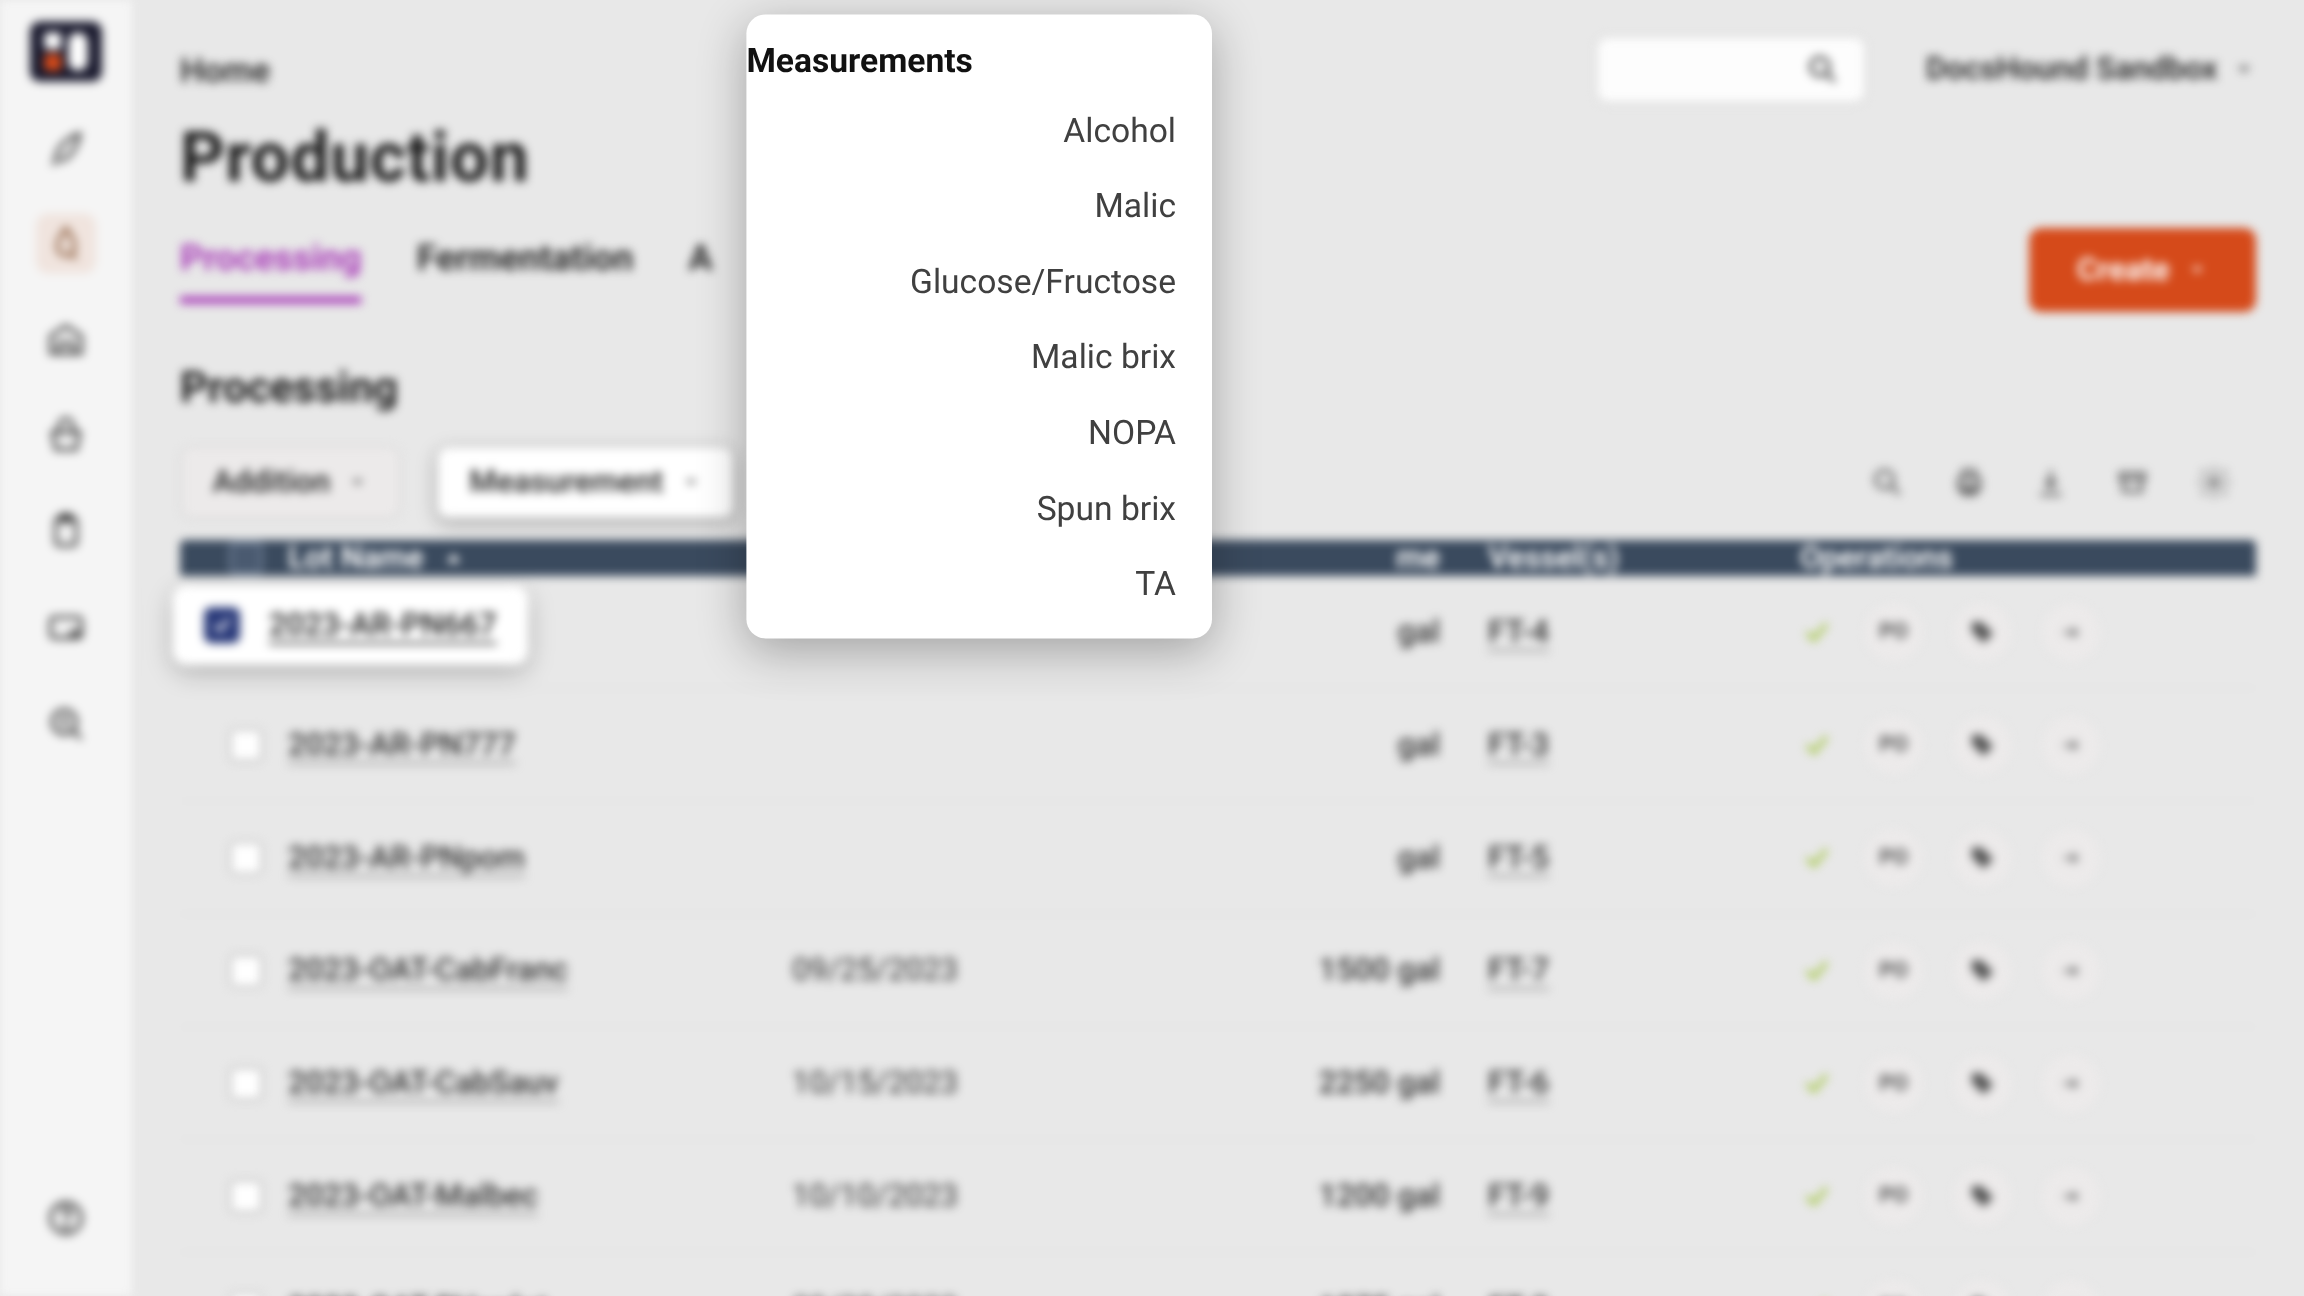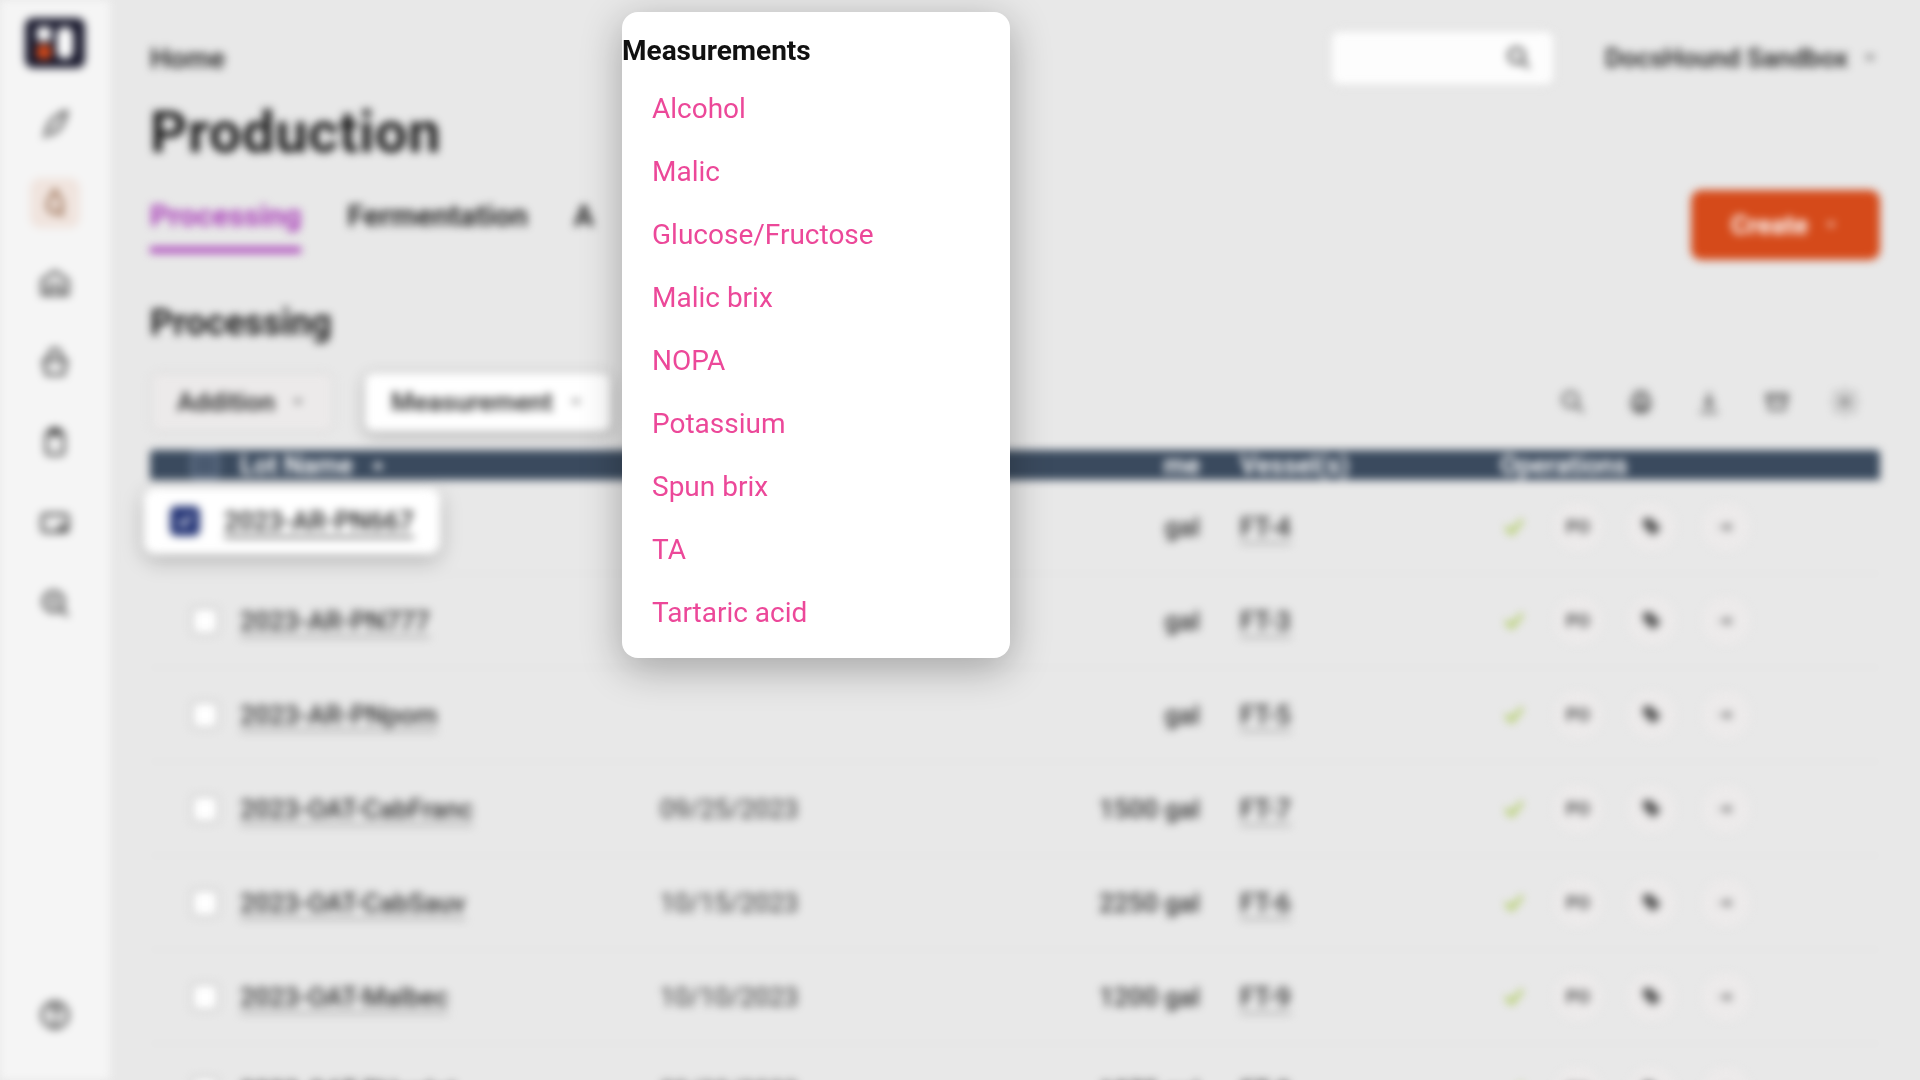--- a/index.html
+++ b/index.html
@@ -56,21 +56,21 @@
 .cbx-empty { width: 28px; height: 28px; border: 2px solid #bbb; border-radius: 5px; background: #fff; }
 .head-cbx { width: 28px; height: 28px; border: 2px solid #7a8aa0; background: #4a5a70; border-radius: 5px; }
 .ops { display: flex; align-items: center; gap: 26px; }
 .op-pill { background: #eceaea; border-radius: 50%; width: 48px; height: 48px; display: flex; align-items: center; justify-content: center; font-size: 18px; font-weight: 700; color: #555; }
 .op-pill svg { width: 22px; height: 22px; stroke: #555; fill: #555; }
 .op-check { color: #a8c850; width: 28px; height: 28px; }
 
 
 .popup { position: absolute; left: 622px; top: 12px; width: 388px; background: #fff; border-radius: 16px; box-shadow: 0 10px 40px rgba(0,0,0,0.3); padding: 22px 0 14px 0; z-index: 100; }
 .popup h3 { font-size: 28px; font-weight: 700; text-align: left; color: #111; margin-bottom: 10px; }
-.popup .item { padding: 15px 30px; font-size: 28px; color: #ec4899; cursor: pointer; }
+.popup .item { padding: 15px 30px; font-size: 28px; color: #404040; cursor: pointer; text-align: right; }
 </style>
 </head>
 <body>
 
 <div class="backdrop">
 <div class="app">
   <div class="sidebar">
     <div class="logo">
       <svg viewBox="0 0 40 36">
             <rect x="2" y="2" width="14" height="14" rx="3" fill="#fff"></rect>
@@ -429,18 +429,16 @@
 </div>
 
 <div class="popup">
   <h3>Measurements</h3>
   <div id="popup-items">
       <div class="item">Alcohol</div>
       <div class="item">Malic</div>
       <div class="item">Glucose/Fructose</div>
       <div class="item">Malic brix</div>
       <div class="item">NOPA</div>
-      <div class="item">Potassium</div>
       <div class="item">Spun brix</div>
       <div class="item">TA</div>
-      <div class="item">Tartaric acid</div>
     </div>
 </div>
 
 </body></html>

